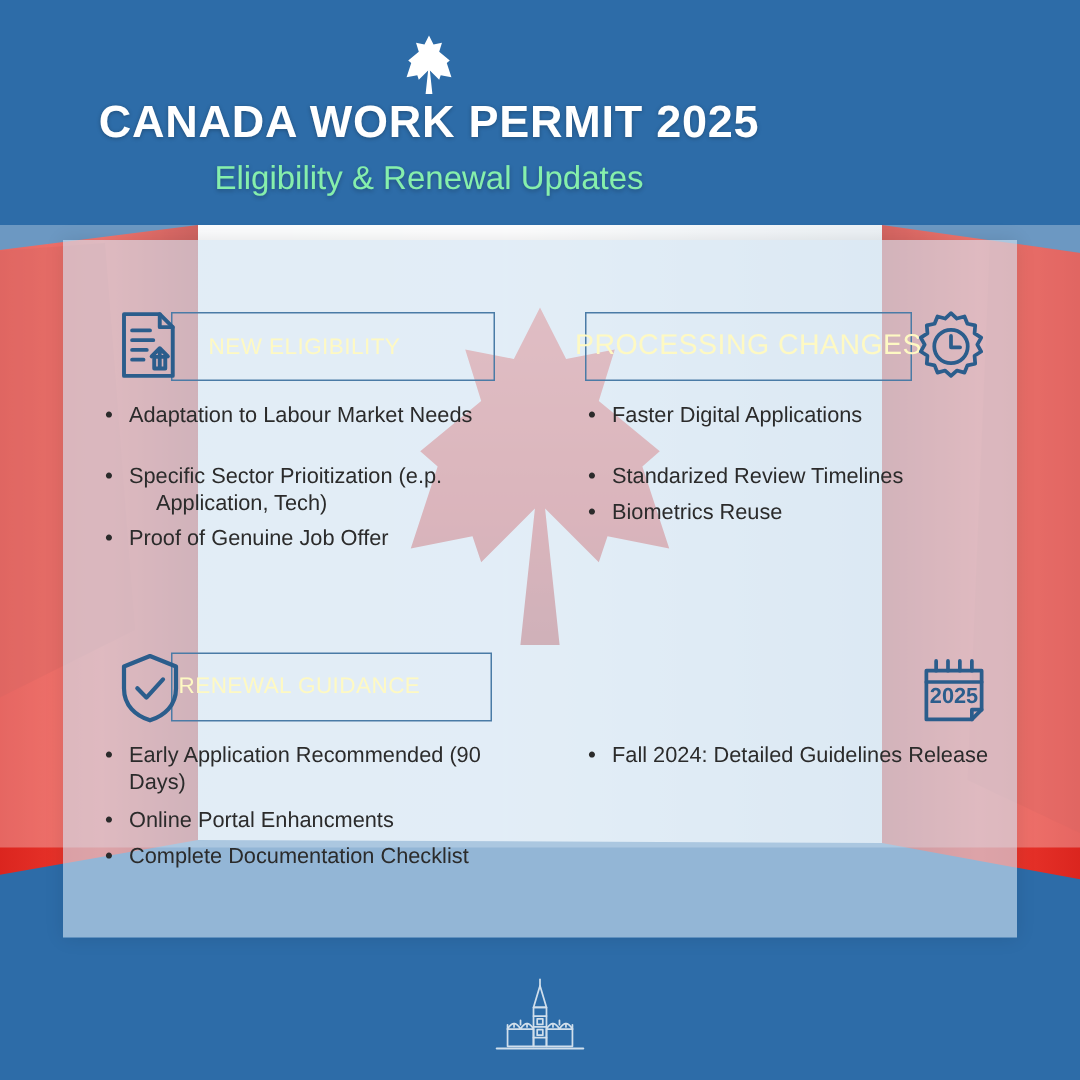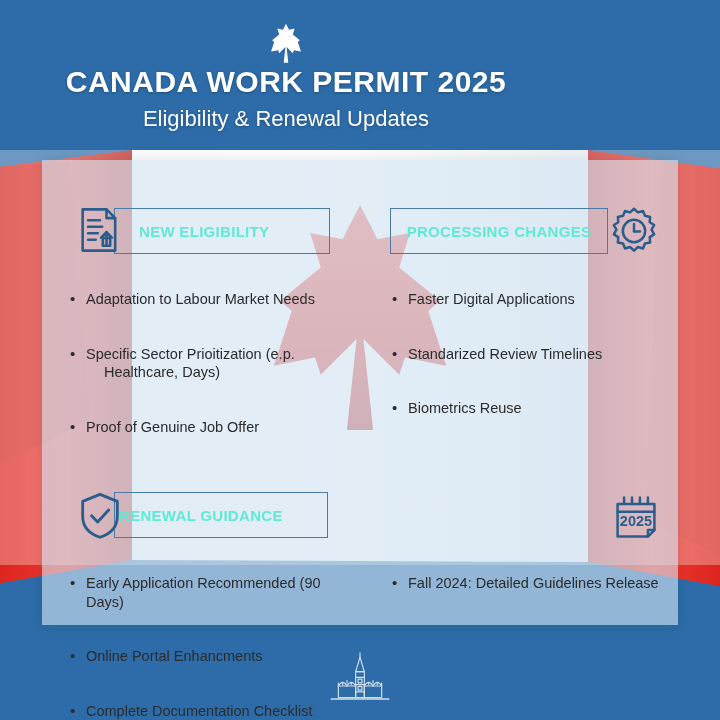--- a/index.html
+++ b/index.html
@@ -22,21 +22,21 @@
   }
   .leaf-top { margin:22px auto 2px; width:46px; height:42px; display:block; }
   .title {
     font-size:30px; font-weight:bold; letter-spacing:0.5px;
     text-shadow:0 1px 3px rgba(0,0,0,.28);
     line-height:1.05;
   }
   .subtitle {
     font-size:22px; font-weight:normal; margin-top:8px;
     text-shadow:0 1px 3px rgba(0,0,0,.25);
-    color:#ffffff;
+    color:#86efac;
   }
 
   
   .panel {
     position:absolute; left:42px; top:160px; width:636px; height:465px;
     z-index:3;
     background:rgba(210,228,242,0.62);
     box-shadow:0 0 12px rgba(0,0,0,.10);
   }
 
@@ -65,44 +65,43 @@
     border:1.6px solid #4a7ba6;
     background:transparent;
     display:flex; align-items:center;
   }
   .card.c1 .headbox { left:46px; right:8px; justify-content:flex-start; padding-left:24px; }
   .card.c2 .headbox { left:0px; right:52px; justify-content:center; }
   .card.c3 .headbox { left:46px; right:10px; justify-content:flex-start; padding-left:4px; }
   .card.c4 .headbox { left:0px; right:54px; justify-content:center; }
 
   .headtext {
-    font-size:15px; font-weight:bold; color:#5eead4;
+    font-size:15px; font-weight:normal; color:#fef9c3;
     letter-spacing:0.3px; white-space:nowrap;
   }
-  .card.c2 .headtext, .card.c4 .headtext { font-size:15px;text-align:right; }
+  .card.c2 .headtext, .card.c4 .headtext { font-size:19px;text-align:right; }
 
   .cardicon {
     position:absolute; top:-4px; width:52px; height:52px; z-index:2;
   }
   .card.c1 .cardicon { left:6px; }
   .card.c3 .cardicon { left:6px; top:-2px; }
   .card.c2 .cardicon { right:0px; top:-3px; }
   .card.c4 .cardicon { right:-2px; top:-2px; }
   .cardicon svg { width:100%; height:100%; display:block; }
 
   
   ul.bullets { list-style:none; margin:0; padding:0; }
   ul.bullets li {
     position:relative;
     padding-left:18px;
     font-size:14.5px;
     color:#2b2b2b;
     line-height:1.28;
     margin-bottom:6px;
-    margin-top:36px;
   }
   ul.bullets li:before {
     content:"•";
     position:absolute; left:2px; top:-1px;
     font-size:15px; color:#2b2b2b;
   }
   .card.c1 ul.bullets li { margin-bottom:4px; }
   .card.c1 ul.bullets li.sp1 { margin-bottom:22px; }
   .card.c2 ul.bullets li.sp1 { margin-bottom:22px; }
   .card.c1 ul.bullets li.cont { padding-left:36px; margin-top:-4px; }
@@ -200,21 +199,21 @@
           <path d="M26.6 38.5 v-7.2 h6.8 v7.2 Z"></path>
         </svg>
       </div>
       <div class="headbox">
         <span class="headtext">NEW ELIGIBILITY</span>
       </div>
     </div>
     <ul class="bullets">
       <li class="sp1">Adaptation to Labour Market Needs</li>
       <li>Specific Sector Prioitization (e.p.</li>
-      <li class="cont">Healthcare, Days)</li>
+      <li class="cont">Application, Tech)</li>
       <li>Proof of Genuine Job Offer</li>
     </ul>
   </div>
 
   <div class="card c2">
     <div class="cardhead">
       <div class="cardicon">
         <svg viewBox="0 0 48 48" fill="none" stroke="#2b5d8c" stroke-width="2.3" stroke-linecap="round" stroke-linejoin="round">
           <path d="M24 3.5 l3.6 3.3 l4.7 -1.3 l1.8 4.5 l4.8 1 l-0.4 4.9 l4.1 2.6
                    l-2.4 4.3 l2.4 4.3 l-4.1 2.6 l0.4 4.9 l-4.8 1 l-1.8 4.5

